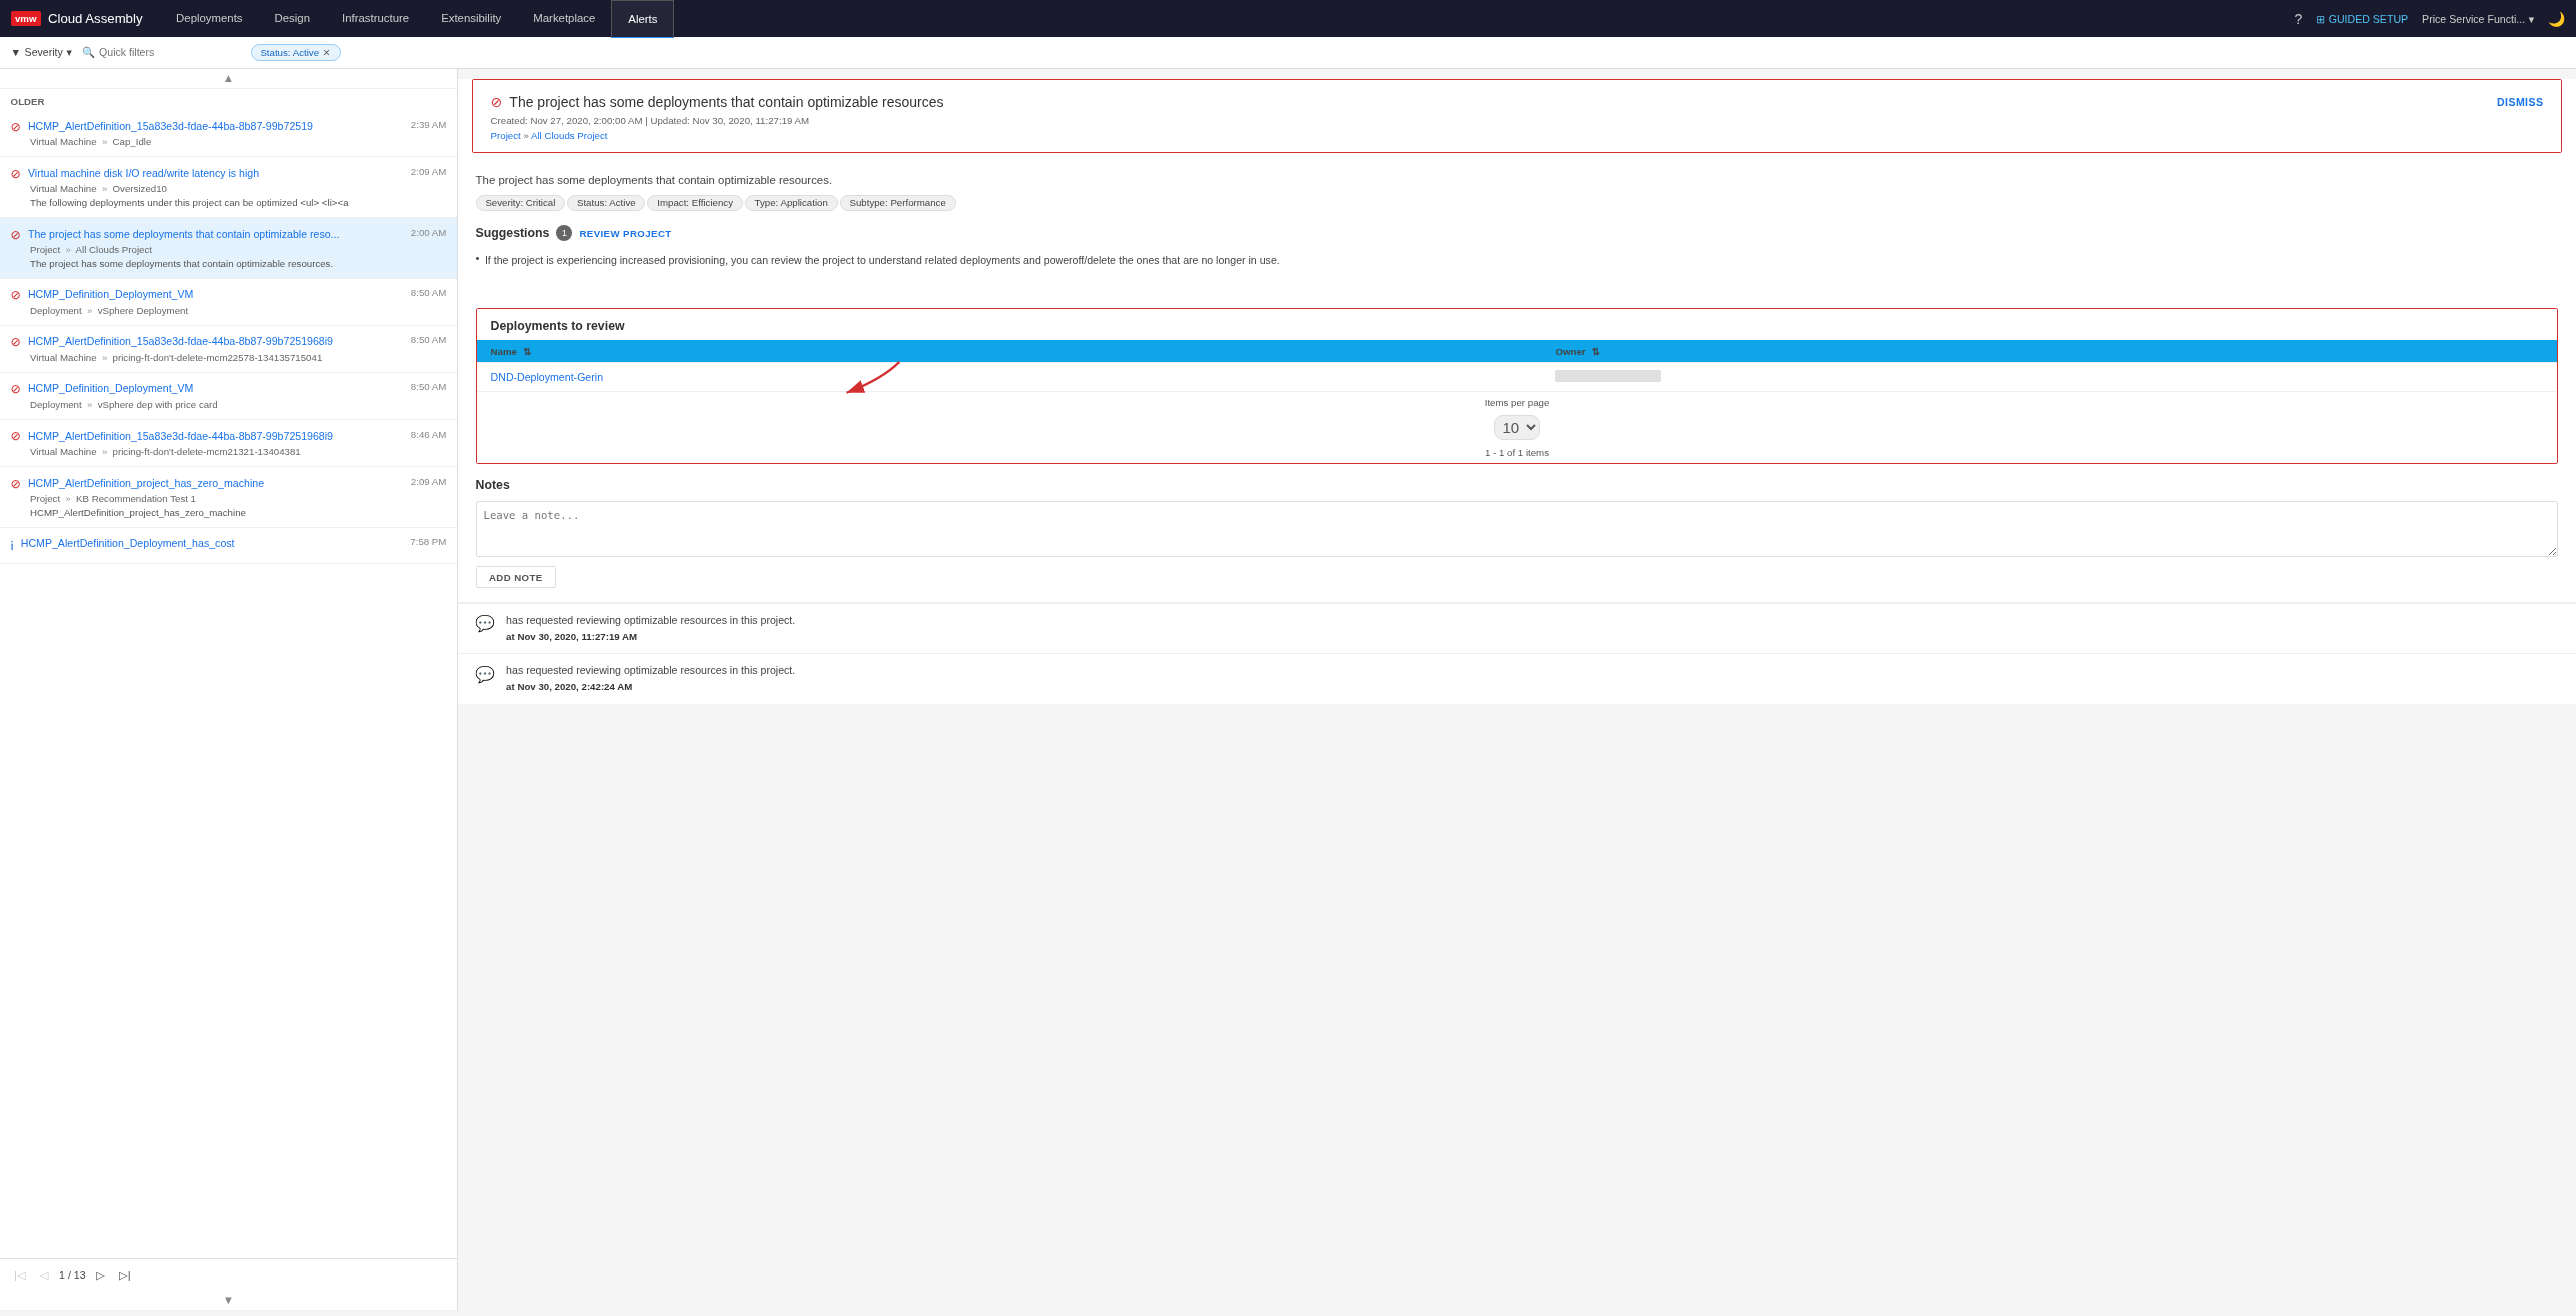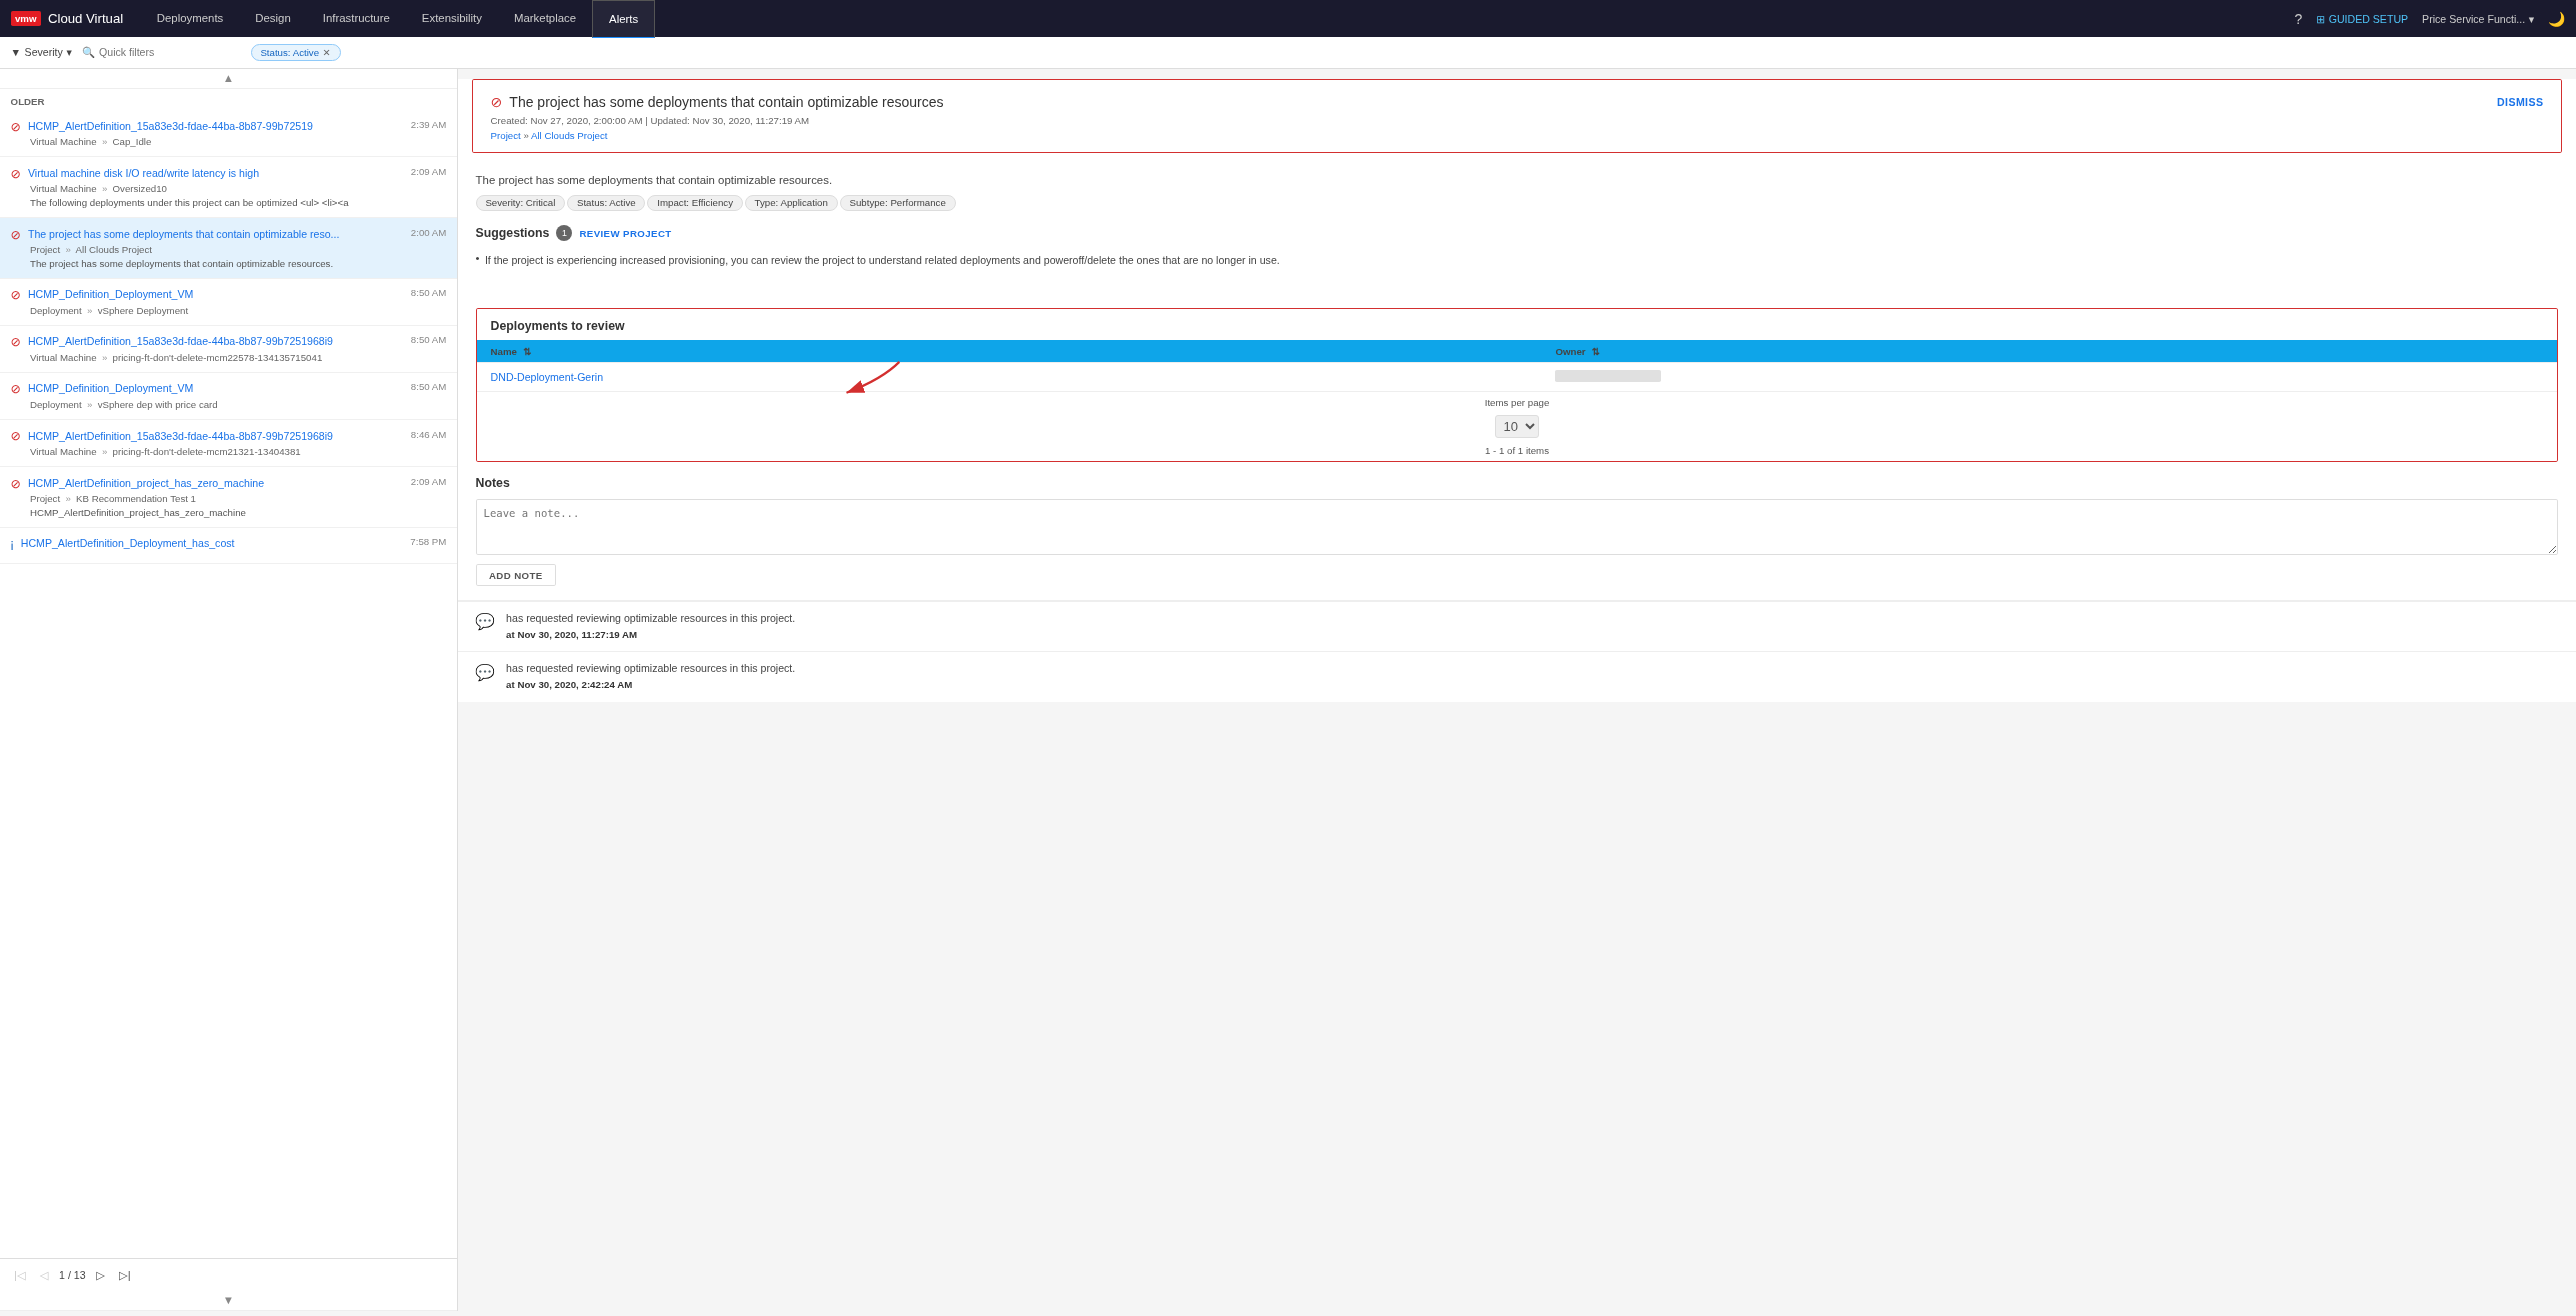--- a/index.html
+++ b/index.html
@@ -385,23 +385,23 @@
       align-items: center;
       justify-content: flex-end;
       gap: 7px;
       font-size: 9.7px;
       color: #555;
       border-top: 0.9px solid #eee;
       flex-direction: column;
     }
     .per-page-select {
       border: 0.9px solid #ddd;
-      border-radius: 3px;
+      border-radius: 9px;
       padding: 1.8px 3.5px;
-      font-size: 13px;
+      font-size: 15px;
       color: #555;
     }
 
     
     .arrow-svg {
       position: absolute;
       pointer-events: none;
     }
 
     
@@ -477,21 +477,21 @@
       border-radius: 1.8px;
       display: inline-block;
     }
   </style>
 </head>
 <body>
 
 <nav class="top-nav">
   <div class="vmw-logo">
     <span class="vmw-logo-box">vmw</span>
-    <span class="vmw-logo-text">Cloud Virtual</span>
+    <span class="vmw-logo-text">Cloud Assembly</span>
   </div>
   <div class="nav-tabs">
     <div class="nav-tab">Deployments</div>
     <div class="nav-tab">Design</div>
     <div class="nav-tab">Infrastructure</div>
     <div class="nav-tab">Extensibility</div>
     <div class="nav-tab">Marketplace</div>
     <div class="nav-tab active">Alerts</div>
   </div>
   <div class="nav-right">

